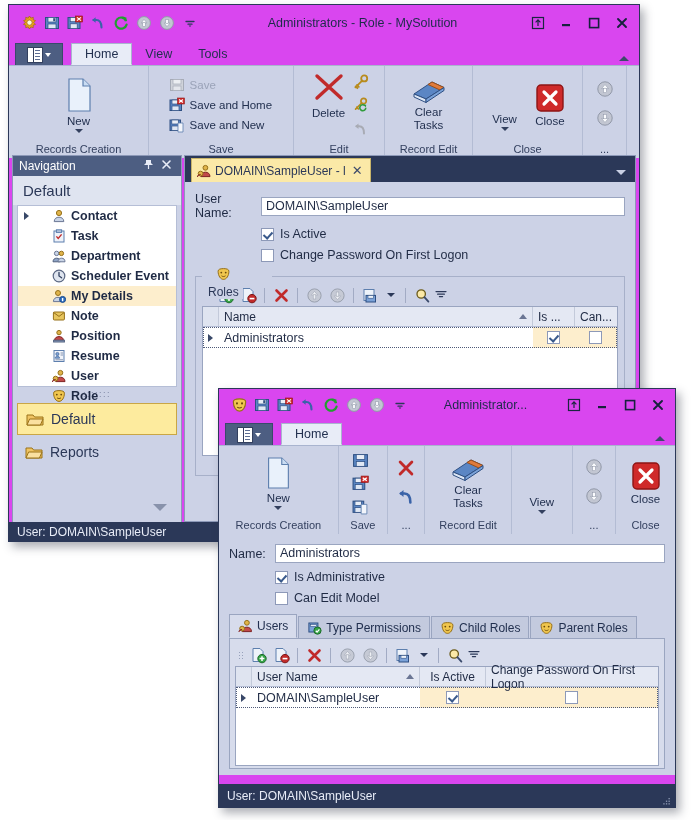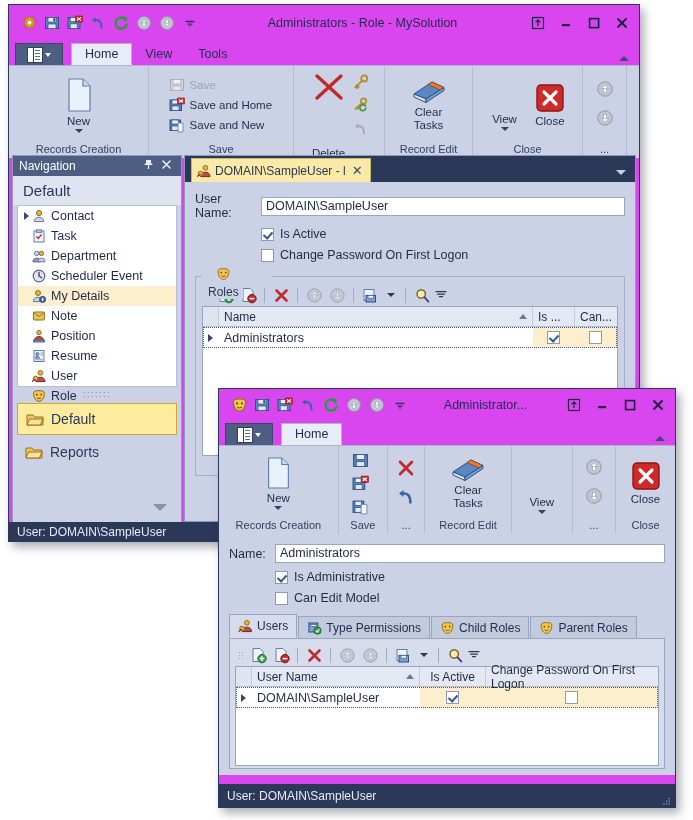--- a/index.html
+++ b/index.html
@@ -49,21 +49,21 @@
     border-top:4px solid #33405f;margin-top:2px;}
   .smallrow{display:flex;align-items:center;gap:5px;padding:1px 4px;font-size:11.5px;color:#22304f;white-space:nowrap;}
   .smallrow.dis{color:#9aa3b8;}
   .stack{display:flex;flex-direction:column;justify-content:center;gap:2px;}
   
   .navpanel{position:absolute;background:#ccd2e6;border:1px solid #8d99b8;box-sizing:border-box;}
   .nav-cap{height:20px;background:#4d5e82;color:#fff;font-size:12px;display:flex;align-items:center;padding:0 6px;}
   .nav-cap .t{flex:1;}
   .nav-grp{font-size:15px;color:#2b3858;padding:6px 10px 6px;background:#dfe4f0;}
   .nav-list{background:#fff;border:1px solid #b5bed6;margin:0 4px;box-sizing:border-box;}
-  .nav-item{display:flex;align-items:center;gap:5px;height:20px;padding-left:14px;font-size:12.5px;color:#1f2a44;position:relative;}
+  .nav-item{display:flex;align-items:center;gap:5px;height:20px;padding-left:34px;font-size:12.5px;color:#1f2a44;position:relative;font-weight:bold;}
   .nav-item.sel{background:#fdeecd;}
   .nav-item .exp{position:absolute;left:6px;width:0;height:0;border-top:4px solid transparent;
     border-bottom:4px solid transparent;border-left:5px solid #394868;}
   .dots{text-align:center;color:#7b86a3;font-size:9px;letter-spacing:1.5px;padding:2px 0;}
   .nav-grp-btn{margin:2px 4px;height:30px;display:flex;align-items:center;gap:7px;padding-left:8px;font-size:14px;color:#2b3858;}
   .nav-grp-btn.sel{background:#fdeb9e;border:1px solid #c9a646;}
   
   .doctabbar{background:#2b3858;height:26px;display:flex;align-items:flex-end;position:relative;}
   .doctab{height:24px;background:#fbe9a7;border:1px solid #c8b46a;border-bottom:none;display:flex;align-items:center;
     gap:4px;padding:0 5px;font-size:12px;color:#2b3858;box-sizing:border-box;margin-left:6px;}
@@ -260,21 +260,21 @@
             <span>Save and New</span>
             <span class="dd" style="margin:0 0 0 4px;"></span>
           </div>
         </div>
       </div>
       <div class="rg-label">Save</div>
     </div>
 
     <div class="rgroup" style="width:91px;">
       <div class="rg-body" style="align-items:flex-start;padding-top:4px;">
-        <div class="bigbtn" style="padding:0 4px;gap:40px;">
+        <div class="bigbtn" style="padding:0 4px;">
           <svg width="34" height="32" viewBox="0 0 34 32">
             <path d="M5 3l24 22M29 3L5 25" stroke="#c12a2a" stroke-width="3.4" stroke-linecap="round"></path>
           </svg>
           <span class="lbl">Delete</span>
         </div>
         <div class="stack" style="gap:1px;">
           <span style="padding:1px 2px;">
             <svg width="17" height="17" viewBox="0 0 17 17">
               <circle cx="12.2" cy="4.4" r="3" fill="none" stroke="#b88b1c" stroke-width="1.8"></circle>
               <path d="M10.2 6.6L3.4 13.4M5 11l1.8 1.8M3.6 12.4l1.8 1.8" stroke="#b88b1c" stroke-width="1.8" stroke-linecap="round"></path>

